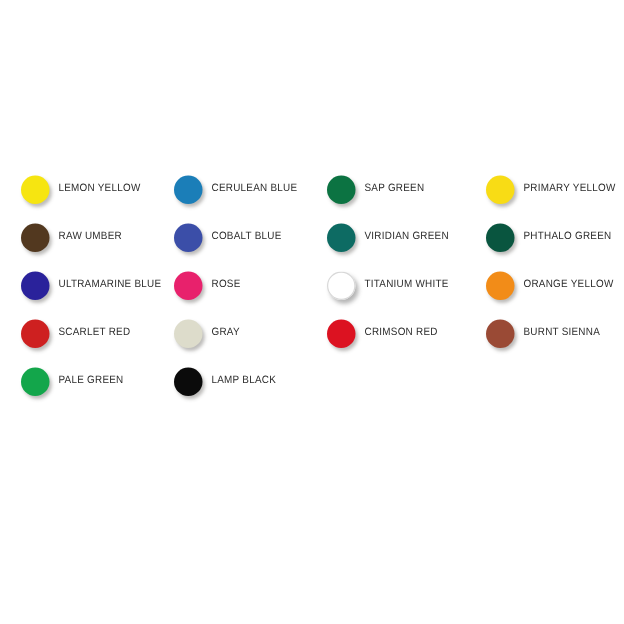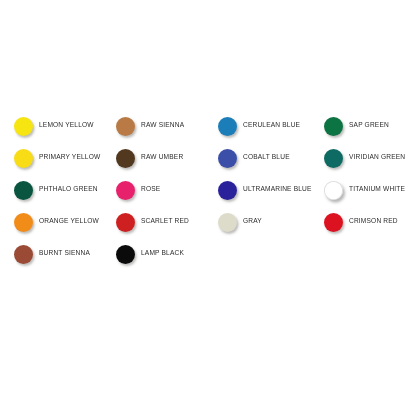--- a/index.html
+++ b/index.html
@@ -73,24 +73,20 @@
 </head>
 <body>
 
 <div id="swatch-chart">
   <div class="chart-grid">
       <div class="swatch-entry">
         <div class="swatch-dot" title="LEMON YELLOW" style="background: rgb(246, 229, 17);"></div>
         <span class="swatch-label">LEMON YELLOW</span>
       </div>
       <div class="swatch-entry">
-        <div class="swatch-dot" title="RAW SIENNA" style="background: rgb(185, 122, 69);"></div>
-        <span class="swatch-label">RAW SIENNA</span>
-      </div>
-      <div class="swatch-entry">
         <div class="swatch-dot" title="CERULEAN BLUE" style="background: rgb(27, 126, 184);"></div>
         <span class="swatch-label">CERULEAN BLUE</span>
       </div>
       <div class="swatch-entry">
         <div class="swatch-dot" title="SAP GREEN" style="background: rgb(12, 115, 66);"></div>
         <span class="swatch-label">SAP GREEN</span>
       </div>
       <div class="swatch-entry">
         <div class="swatch-dot" title="PRIMARY YELLOW" style="background: rgb(248, 220, 21);"></div>
         <span class="swatch-label">PRIMARY YELLOW</span>
@@ -105,26 +101,26 @@
       </div>
       <div class="swatch-entry">
         <div class="swatch-dot" title="VIRIDIAN GREEN" style="background: rgb(13, 107, 99);"></div>
         <span class="swatch-label">VIRIDIAN GREEN</span>
       </div>
       <div class="swatch-entry">
         <div class="swatch-dot" title="PHTHALO GREEN" style="background: rgb(9, 85, 63);"></div>
         <span class="swatch-label">PHTHALO GREEN</span>
       </div>
       <div class="swatch-entry">
+        <div class="swatch-dot" title="ULTRAMARINE BLUE" style="background: rgb(42, 34, 155);"></div>
+        <span class="swatch-label">ULTRAMARINE BLUE</span>
+      </div>
+      <div class="swatch-entry">
         <div class="swatch-dot" title="ROSE" style="background: rgb(232, 33, 108);"></div>
         <span class="swatch-label">ROSE</span>
-      </div>
-      <div class="swatch-entry">
-        <div class="swatch-dot" title="ULTRAMARINE BLUE" style="background: rgb(42, 34, 155);"></div>
-        <span class="swatch-label">ULTRAMARINE BLUE</span>
       </div>
       <div class="swatch-entry">
         <div class="swatch-dot outlined" title="TITANIUM WHITE" style="background: rgb(255, 255, 255);"></div>
         <span class="swatch-label">TITANIUM WHITE</span>
       </div>
       <div class="swatch-entry">
         <div class="swatch-dot" title="ORANGE YELLOW" style="background: rgb(242, 140, 24);"></div>
         <span class="swatch-label">ORANGE YELLOW</span>
       </div>
       <div class="swatch-entry">
@@ -137,17 +133,21 @@
       </div>
       <div class="swatch-entry">
         <div class="swatch-dot" title="CRIMSON RED" style="background: rgb(220, 18, 33);"></div>
         <span class="swatch-label">CRIMSON RED</span>
       </div>
       <div class="swatch-entry">
         <div class="swatch-dot" title="BURNT SIENNA" style="background: rgb(154, 74, 53);"></div>
         <span class="swatch-label">BURNT SIENNA</span>
       </div>
       <div class="swatch-entry">
+        <div class="swatch-dot" title="PALE GREEN" style="background: rgb(19, 166, 75);"></div>
+        <span class="swatch-label">PALE GREEN</span>
+      </div>
+      <div class="swatch-entry">
         <div class="swatch-dot" title="LAMP BLACK" style="background: rgb(11, 11, 11);"></div>
         <span class="swatch-label">LAMP BLACK</span>
       </div>
     </div>
 </div>
 
 </body></html>

